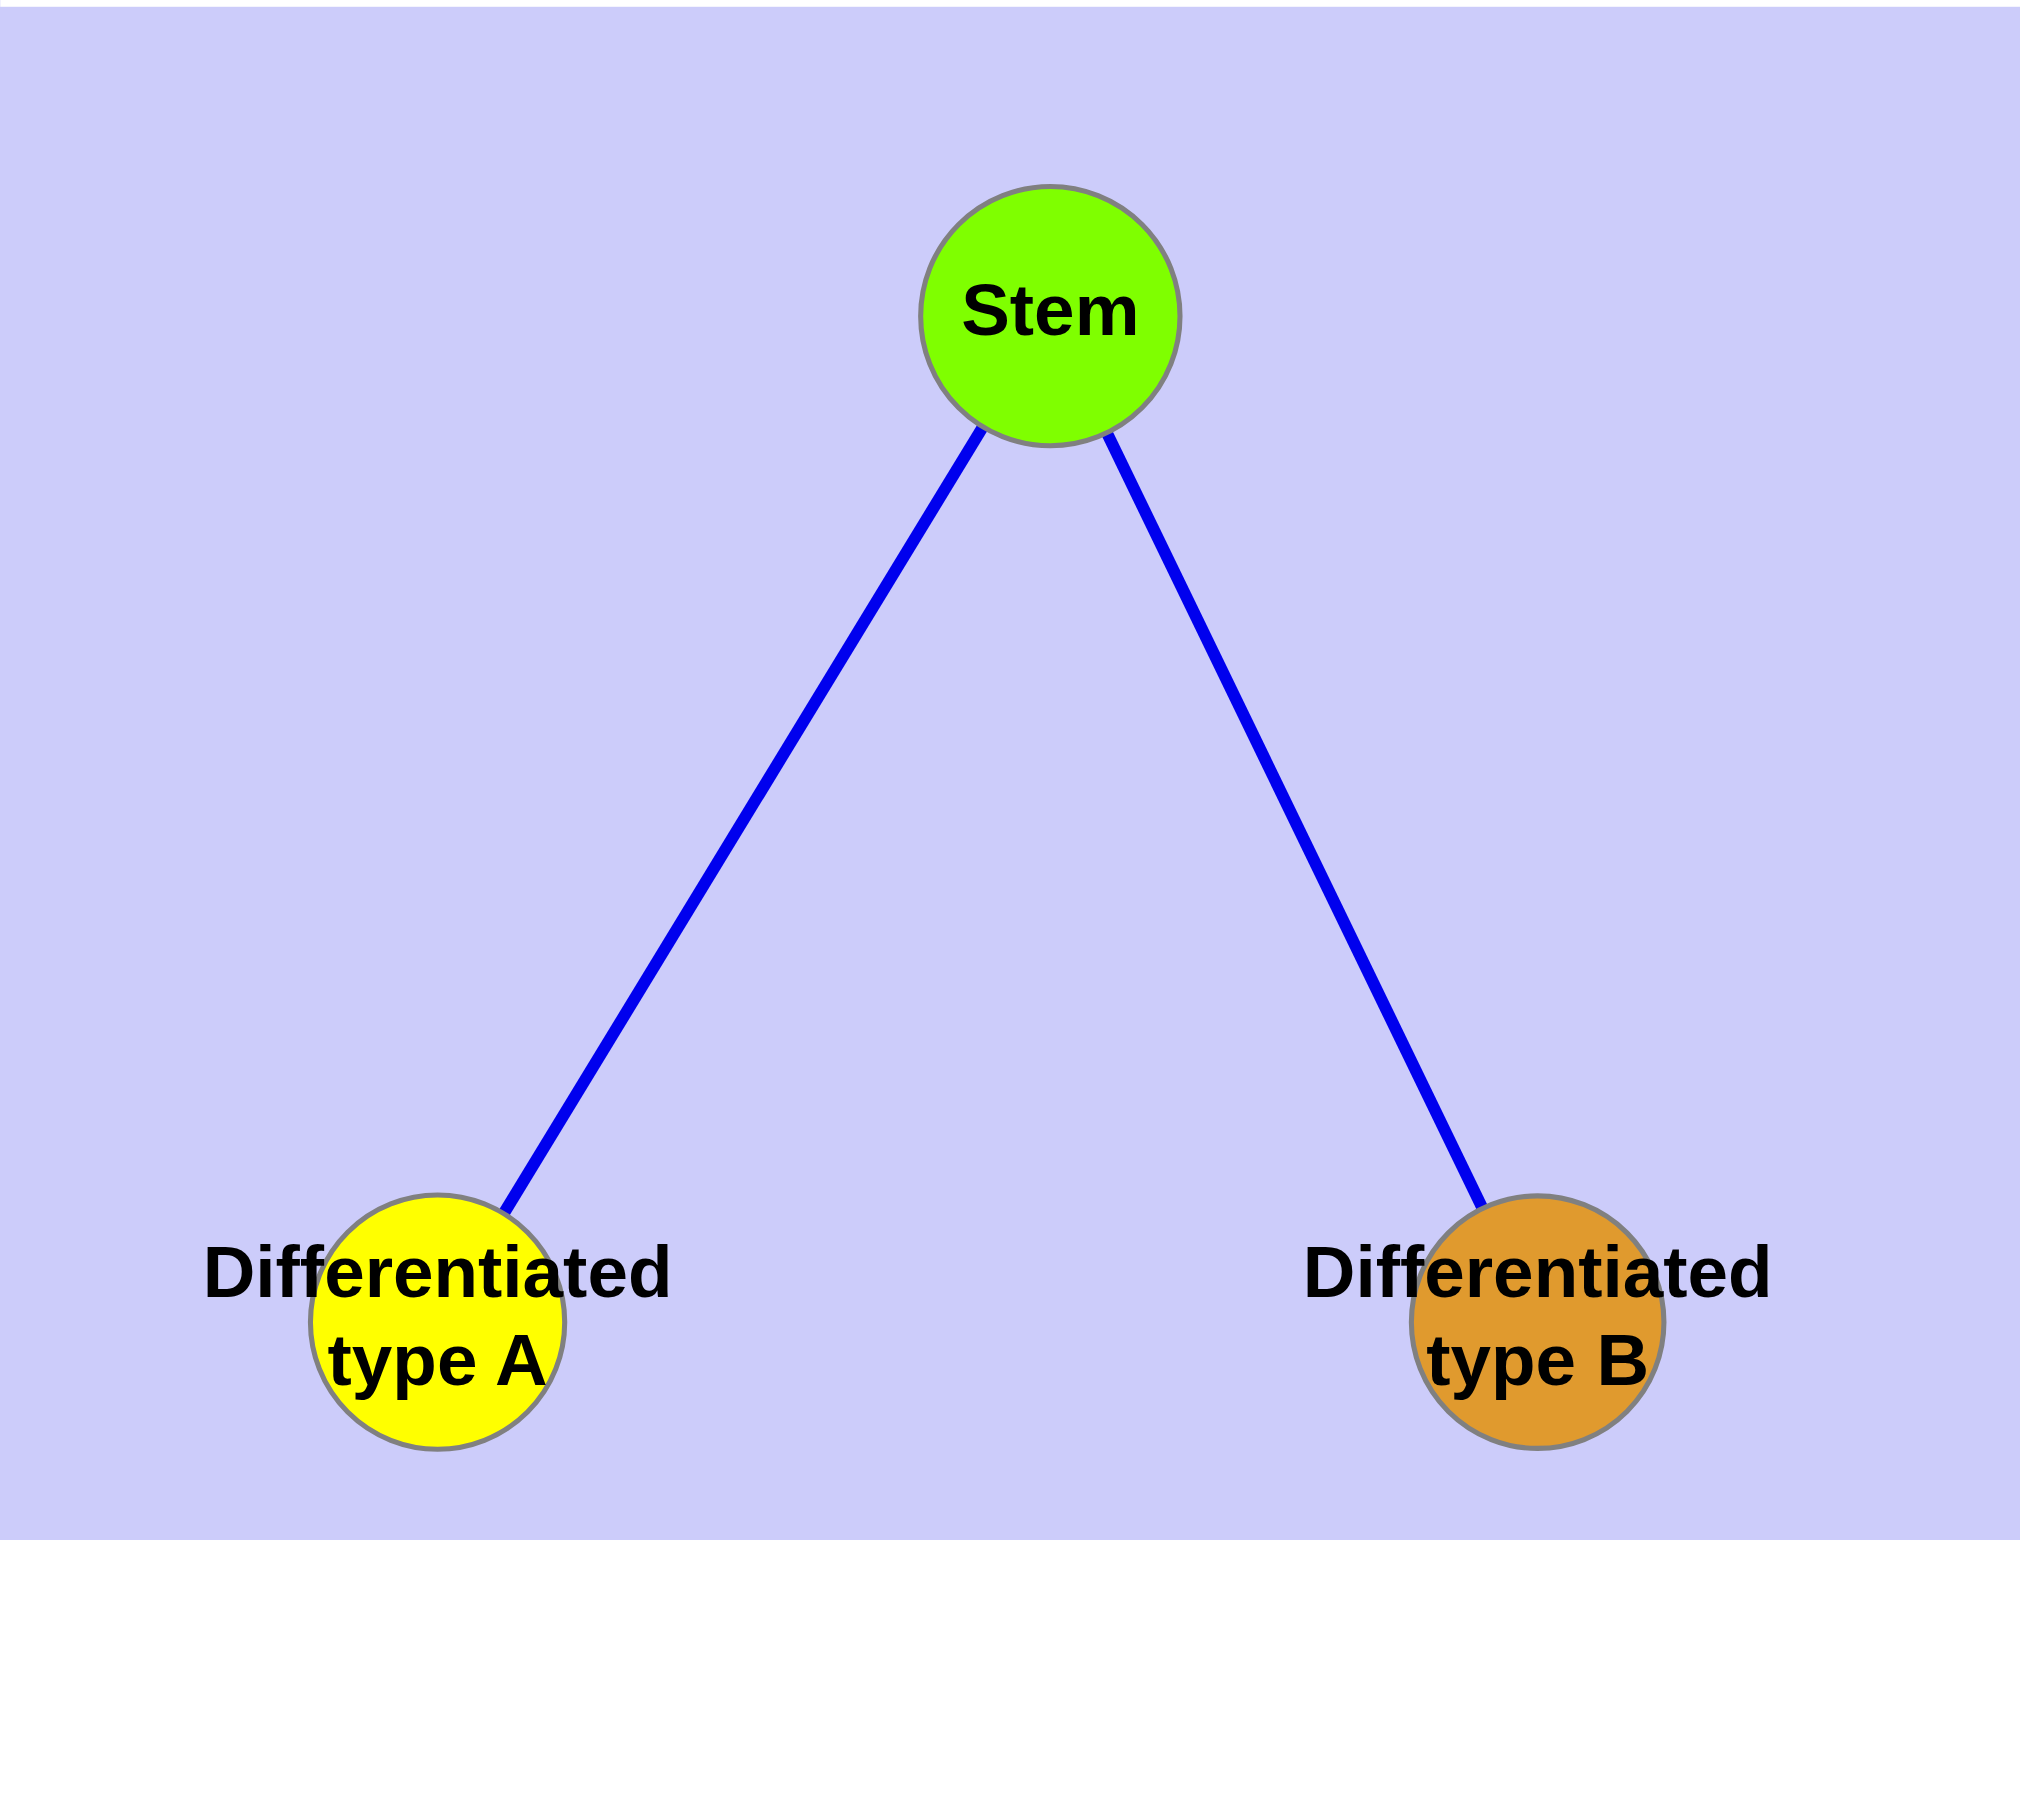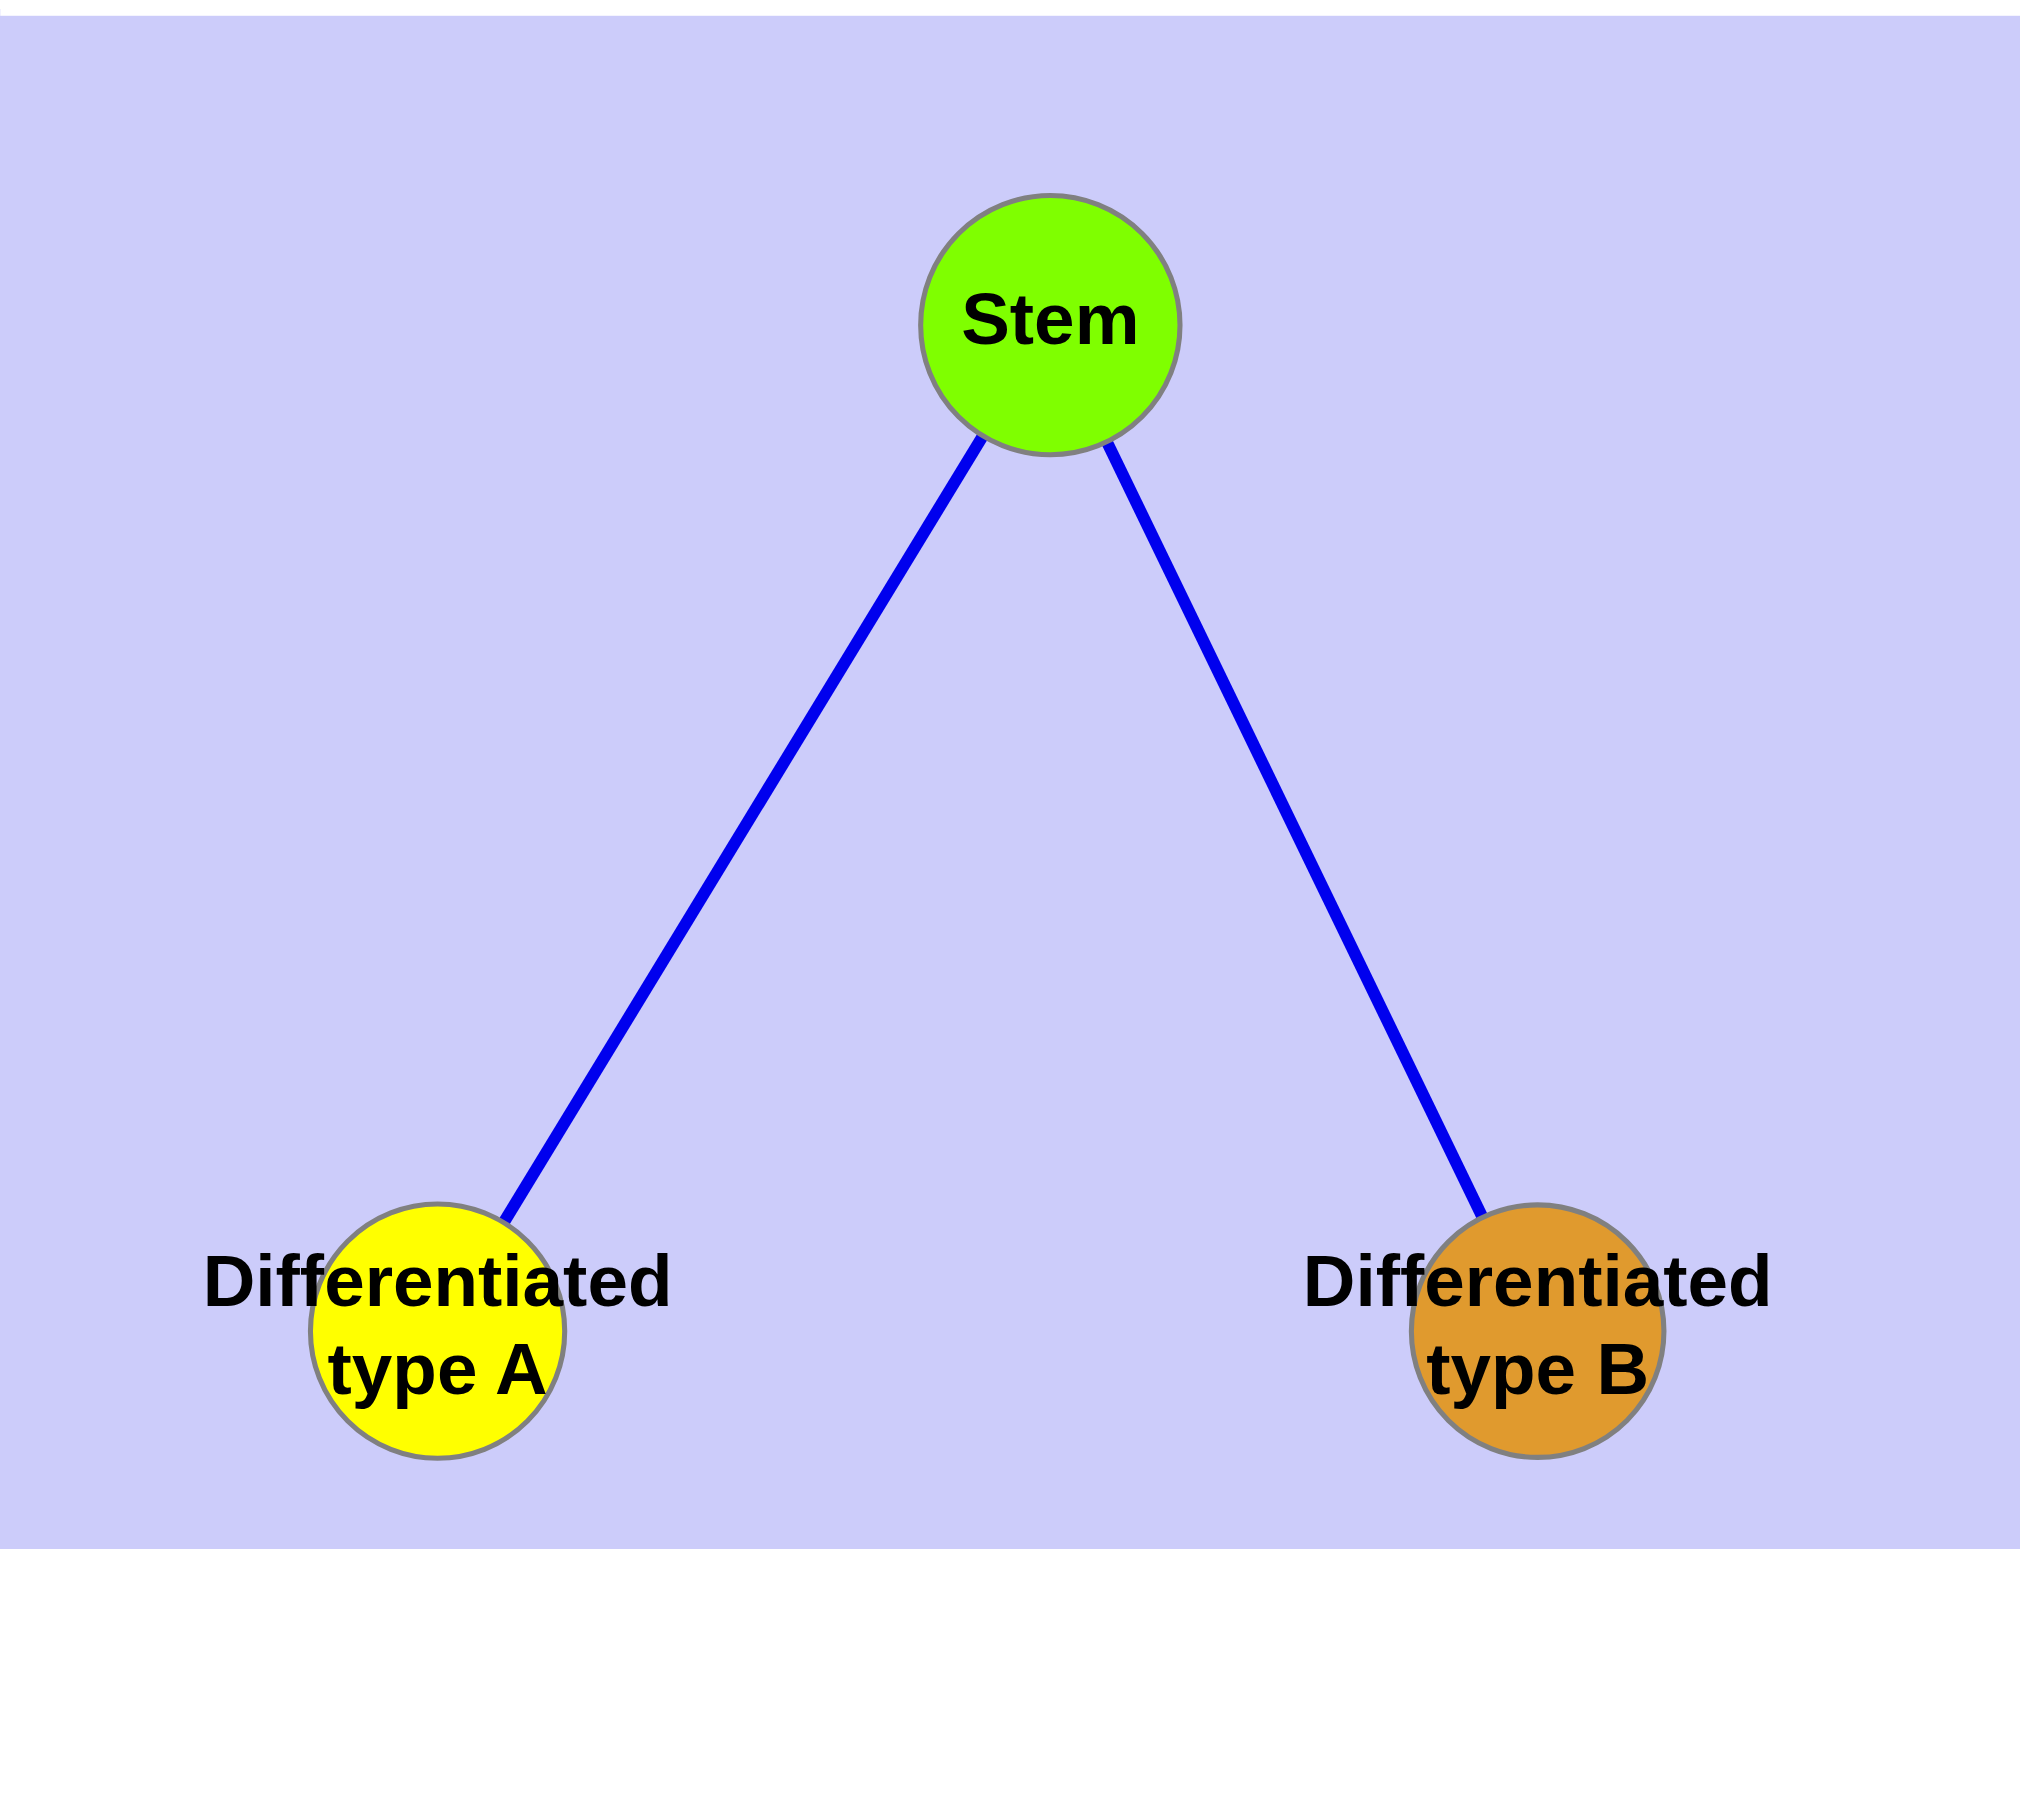--- a/index.html
+++ b/index.html
@@ -34,21 +34,21 @@
     font-weight: bold;
     fill: #000000;
     text-anchor: middle;
     dominant-baseline: middle;
     paint-order: normal;
   }
 </style>
 </head>
 <body>
 
-<div id="canvas" style="width: 2021px; height: 1540px; margin-top: 9px;">
+<div id="canvas" style="width: 2021px; height: 1540px;">
 
   <div id="bg-plane" style="background: rgb(204, 204, 250); width: 2021px; height: 1812px;"></div>
 
   <svg id="graph-svg" viewBox="0 0 2384 2138" xmlns="http://www.w3.org/2000/svg" style="width: 2021px; height: 1812px;">
 
     <rect id="bg-rect" x="0" y="0" width="2384" height="2138" fill="#ccccfa"></rect>
     <rect id="bg-top-strip" x="0" y="0" width="2384" height="8" fill="#ffffff"></rect>
 
     <g id="edges-group">
       <line class="graph-edge" x1="1161.4904972721338" y1="500.2528073830943" x2="591.9489087132112" y2="1435.3093296783102" stroke="#0000ee" stroke-width="14" stroke-linecap="butt"></line>

